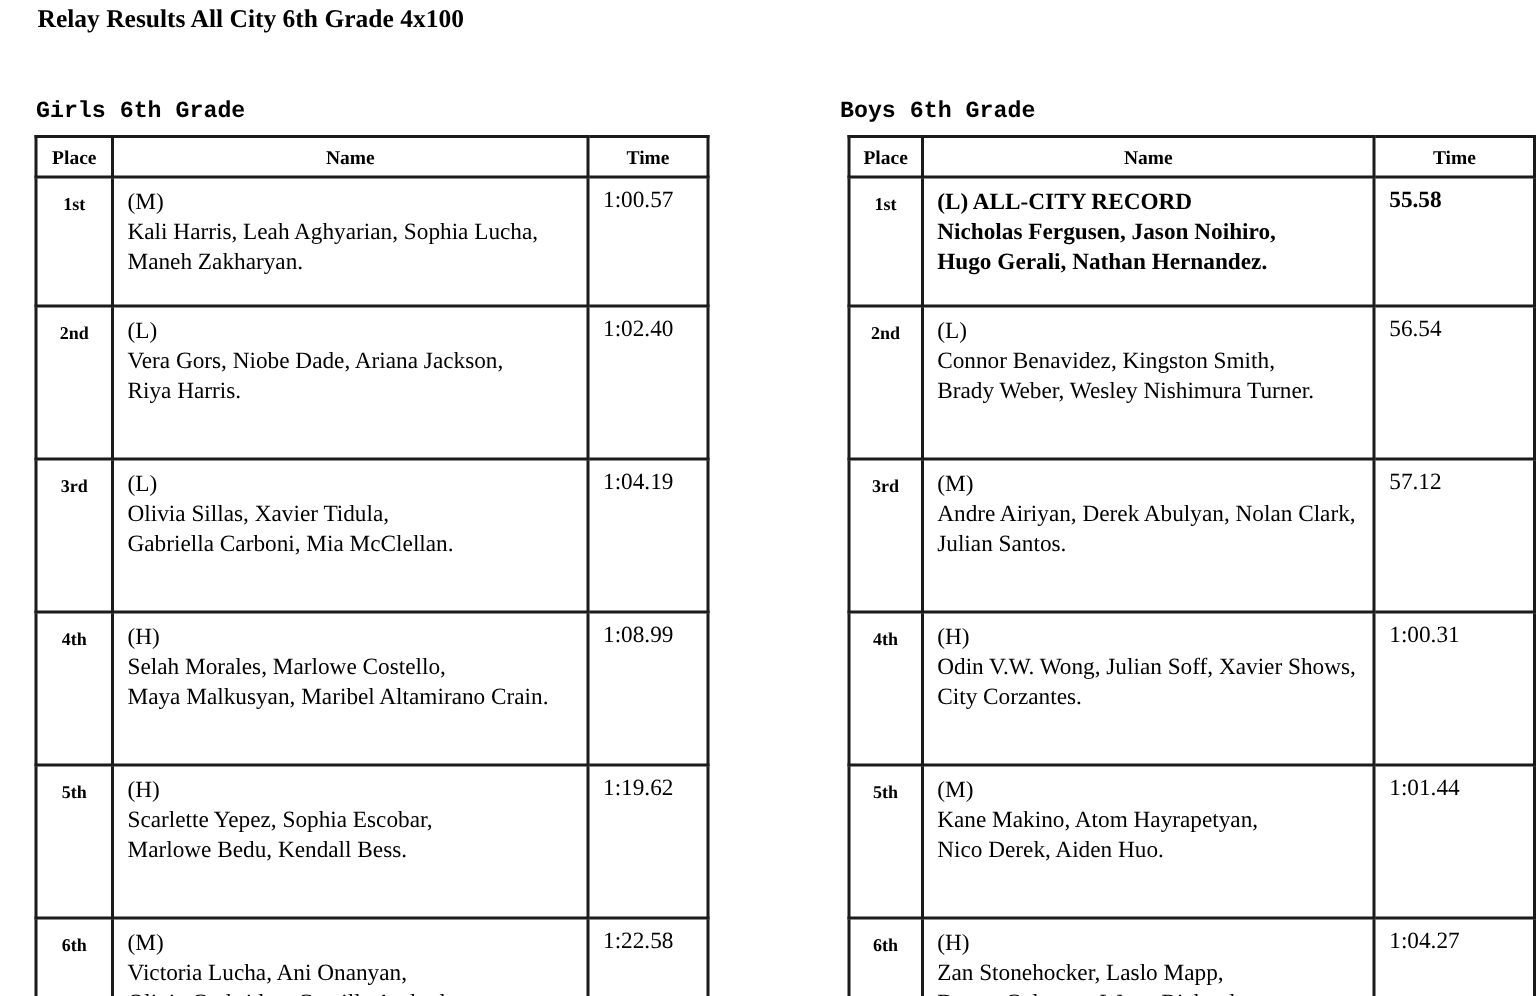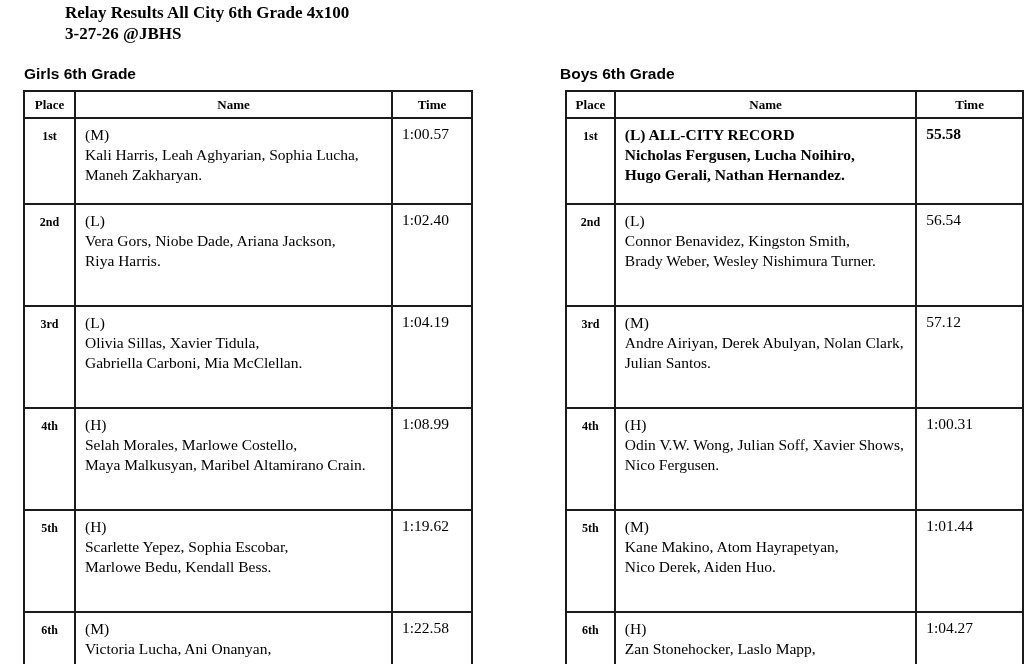--- a/index.html
+++ b/index.html
@@ -12,33 +12,32 @@
     width: 1024px;
     height: 664px;
     overflow: hidden;
     font-family: "Liberation Serif", serif;
     color: #000000;
   }
   .doc-title-block {
     position: absolute;
     left: 25px;
     top: 3px;
-    margin-left: 40px;
   }
   .doc-title-line {
     font-family: "Liberation Serif", serif;
     font-weight: bold;
     font-size: 17px;
     line-height: 20.5px;
     white-space: nowrap;
   }
   .section-label {
     position: absolute;
     top: 65px;
-    font-family: Liberation Sans, sans-serif;
+    font-family: Liberation Mono, monospace;
     font-weight: bold;
     font-size: 15.5px;
     white-space: nowrap;
   }
   .section-label.girls { left: 24px; }
   .section-label.boys  { left: 560px; text-align: right; }
 
   table.results {
     position: absolute;
     top: 90px;
@@ -86,21 +85,20 @@
   tr.record-row td,
   tr.record-row .name-line {
     font-weight: bold;
   }
 </style>
 </head>
 <body>
 
 <div class="doc-title-block">
   <div class="doc-title-line">Relay Results All City 6th Grade 4x100</div>
-  <div class="doc-title-line">3-27-26 @JBHS</div>
 </div>
 
 <div class="section-label girls">Girls 6th Grade</div>
 <div class="section-label boys">Boys 6th Grade</div>
 
 <table class="results girls">
   <colgroup>
       <col style="width:51px">
       <col style="width:317px">
       <col style="width:80px">
@@ -177,21 +175,21 @@
   <tbody>
       <tr>
     <th>Place</th>
     <th>Name</th>
     <th>Time</th>
   </tr>
   <tr class="data-row-1 record-row">
     <td class="place-cell">1st</td>
     <td class="name-cell">
       <div class="name-line">(L) ALL-CITY RECORD</div>
-      <div class="name-line">Nicholas Fergusen, Lucha Noihiro,</div>
+      <div class="name-line">Nicholas Fergusen, Jason Noihiro,</div>
       <div class="name-line">Hugo Gerali, Nathan Hernandez.</div>
     </td>
     <td class="time-cell">55.58</td>
   </tr>
   <tr class="data-row-n">
     <td class="place-cell">2nd</td>
     <td class="name-cell">
       <div class="name-line">(L)</div>
       <div class="name-line">Connor Benavidez, Kingston Smith,</div>
       <div class="name-line">Brady Weber, Wesley Nishimura Turner.</div>
@@ -205,21 +203,21 @@
       <div class="name-line">Andre Airiyan, Derek Abulyan, Nolan Clark,</div>
       <div class="name-line">Julian Santos.</div>
     </td>
     <td class="time-cell">57.12</td>
   </tr>
   <tr class="data-row-n">
     <td class="place-cell">4th</td>
     <td class="name-cell">
       <div class="name-line">(H)</div>
       <div class="name-line">Odin V.W. Wong, Julian Soff, Xavier Shows,</div>
-      <div class="name-line">Nico Fergusen.</div>
+      <div class="name-line">City Corzantes.</div>
     </td>
     <td class="time-cell">1:00.31</td>
   </tr>
   <tr class="data-row-n">
     <td class="place-cell">5th</td>
     <td class="name-cell">
       <div class="name-line">(M)</div>
       <div class="name-line">Kane Makino, Atom Hayrapetyan,</div>
       <div class="name-line">Nico Derek, Aiden Huo.</div>
     </td>

